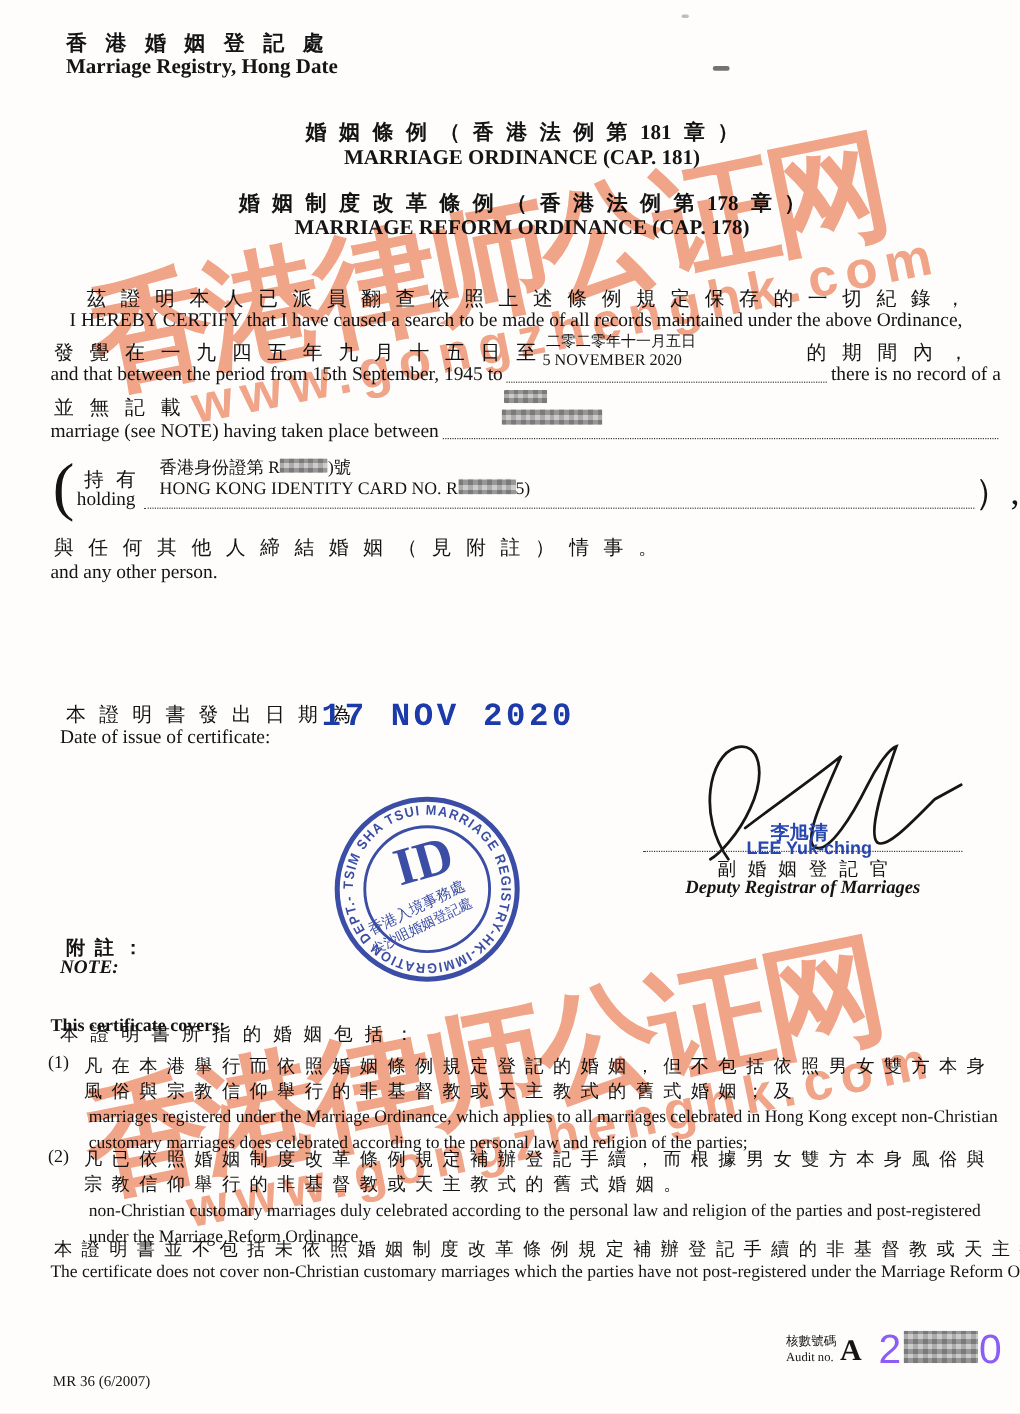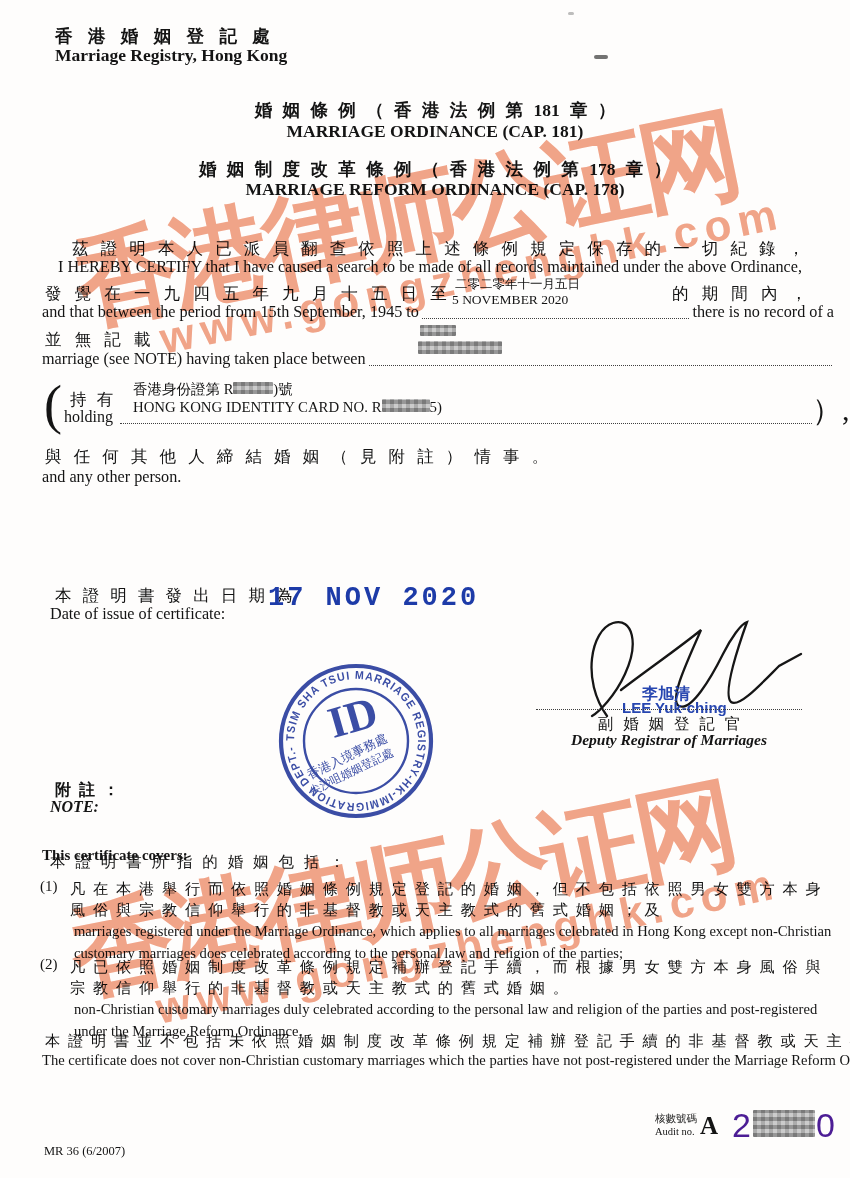--- a/index.html
+++ b/index.html
@@ -21,29 +21,29 @@
     background-image:repeating-linear-gradient(0deg,rgba(105,105,105,.55) 0 4px,rgba(200,200,200,.5) 4px 8px),
                      repeating-linear-gradient(90deg,#8f8f8f 0 4px,#cfcfcf 4px 8px);}
   .wm{position:absolute;transform:rotate(-11.5deg);transform-origin:0 0;color:#ee8e6c;
       mix-blend-mode:multiply;opacity:.8;pointer-events:none;z-index:6;white-space:nowrap;
       font-family:"Liberation Sans",sans-serif;}
   .wm-cn{font-size:102px;font-weight:bold;letter-spacing:-6px;line-height:1;}
   .wm-url{font-size:44px;font-weight:bold;letter-spacing:7px;margin:-4px 0 0 72px;line-height:1;}
   .bluestamp{color:#1d3ba8;font-family:Liberation Mono, monospace;text-align:center;}
   .namestamp{color:#2746b0;font-family:"Liberation Sans",sans-serif;font-weight:bold;}
   .artifact{position:absolute;background:#444;opacity:.75;border-radius:2px;}
-  .auditdigits{font-family:"Liberation Sans",sans-serif;font-weight:400;font-size:34px;color:#4c1d95;letter-spacing:1px;}
+  .auditdigits{font-family:"Liberation Sans",sans-serif;font-weight:400;font-size:34px;color:#8b5cf6;letter-spacing:1px;}
 </style>
 </head>
 <body>
 
 <div class="page">
 
   <div class="abs cn b ws9" style="left:55px;top:24px;font-size:17.5px;letter-spacing:1px;">香 港 婚 姻 登 記 處</div>
-  <div class="abs b" style="left:55px;top:45px;font-size:17.5px;">Marriage Registry, Hong Kong</div>
+  <div class="abs b" style="left:55px;top:45px;font-size:17.5px;">Marriage Registry, Hong Date</div>
 
   <div class="artifact" style="left:594px;top:55px;width:14px;height:4px;"></div>
   <div class="artifact" style="left:568px;top:12px;width:6px;height:3px;opacity:.35;"></div>
 
   <div class="abs cn b ws6" style="left:60px;right:40px;top:98px;text-align:center;font-size:17.5px;">婚 姻 條 例 （ 香 港 法 例 第 181 章 ）</div>
   <div class="abs b" style="left:60px;right:40px;top:121px;text-align:center;font-size:17.5px;">MARRIAGE ORDINANCE (CAP. 181)</div>
   <div class="abs cn b ws6" style="left:60px;right:40px;top:157px;text-align:center;font-size:17.5px;">婚 姻 制 度 改 革 條 例 （ 香 港 法 例 第 178 章 ）</div>
   <div class="abs b" style="left:60px;right:40px;top:179px;text-align:center;font-size:17.5px;">MARRIAGE REFORM ORDINANCE (CAP. 178)</div>
 
   <div class="abs cn ws8 nowrap" style="left:72px;top:238px;font-size:16.5px;">茲 證 明 本 人 已 派 員 翻 查 依 照 上 述 條 例 規 定 保 存 的 一 切 紀 錄 ，</div>

